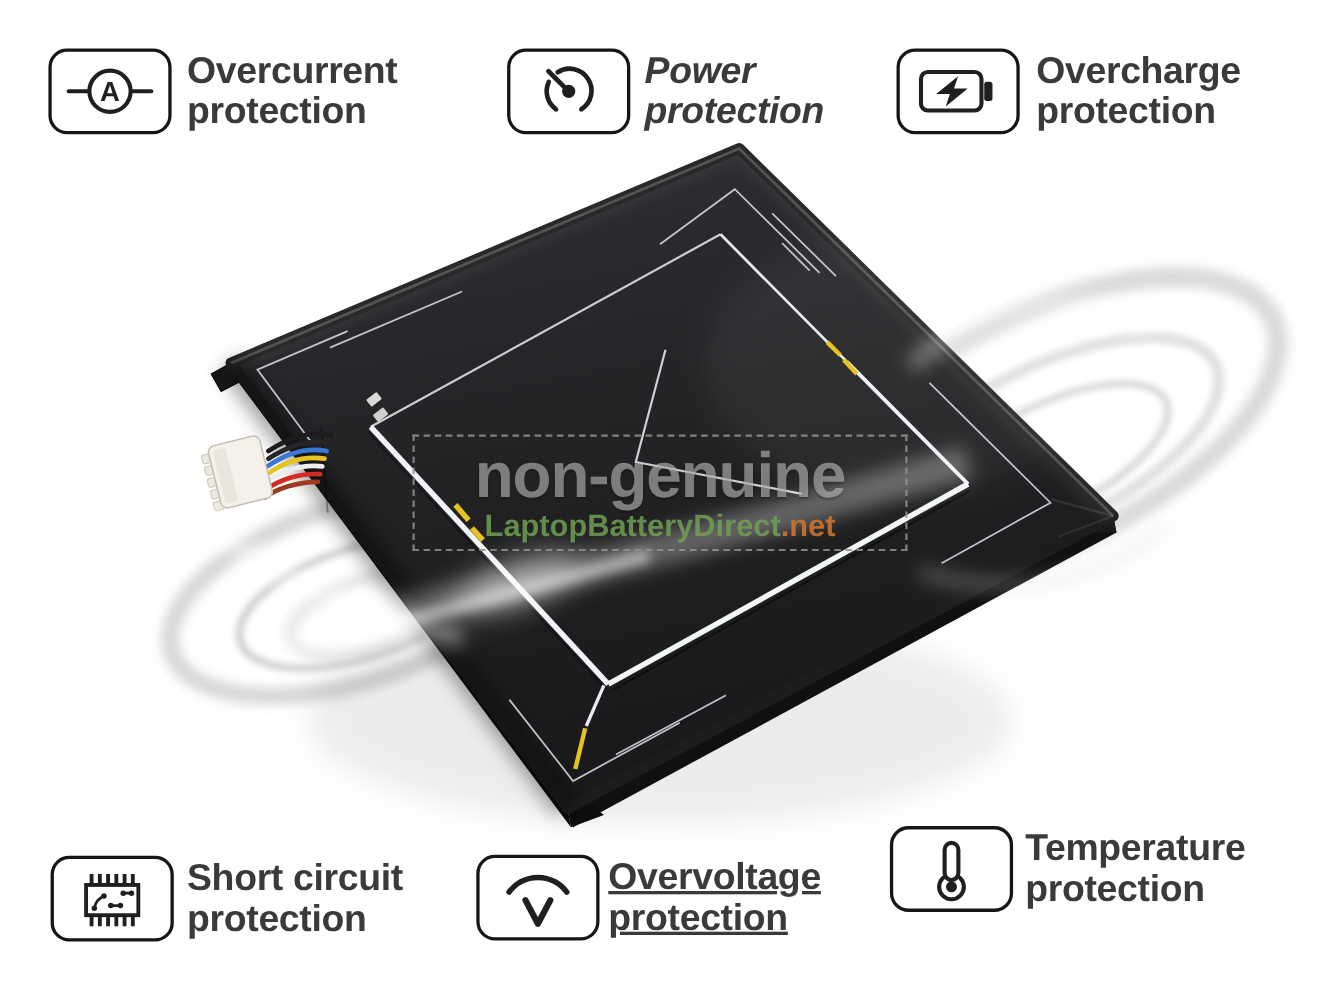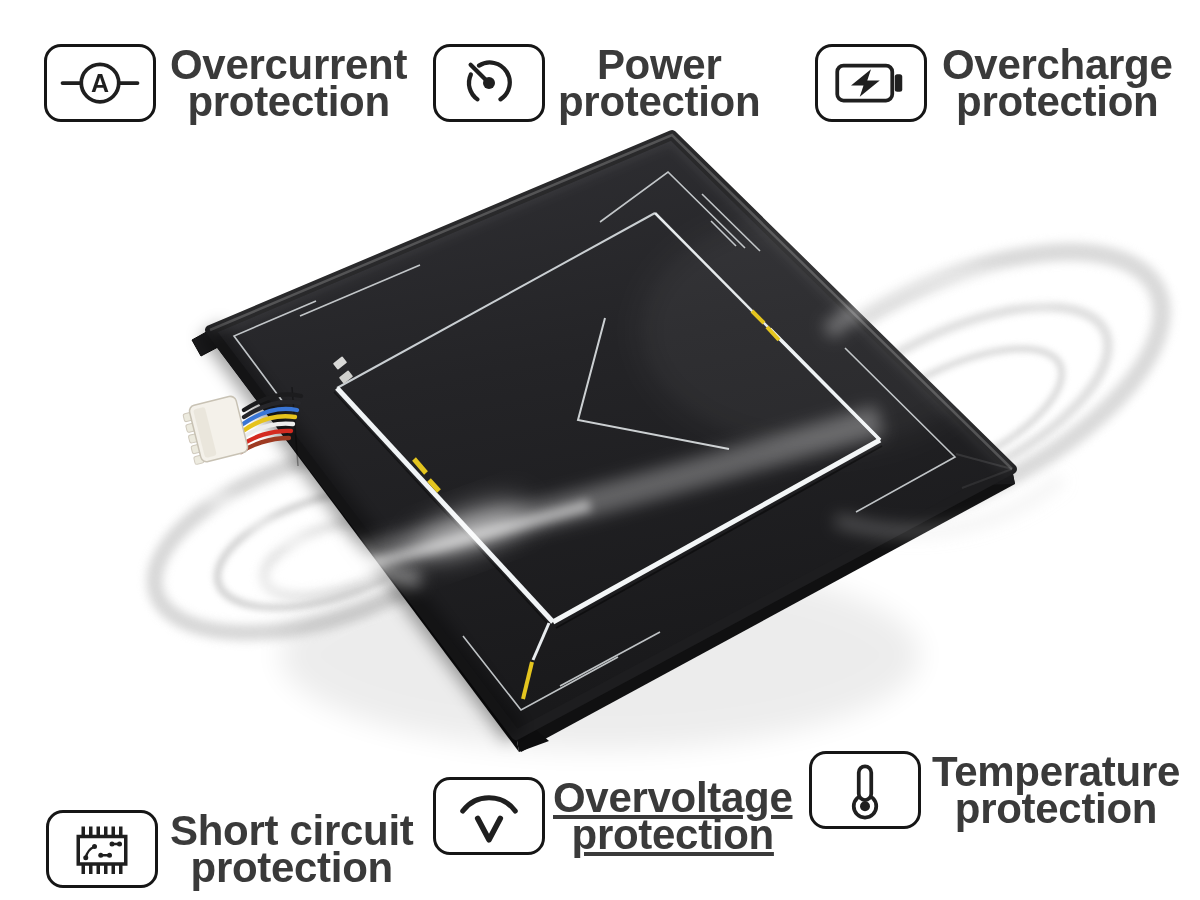--- a/index.html
+++ b/index.html
@@ -8,28 +8,28 @@
     font-family:"Liberation Sans",sans-serif;
   }
   
   .feature{position:absolute;display:flex;align-items:flex-start;}
   .icon-box{
     width:112px;height:78px;box-sizing:border-box;flex:0 0 112px;
     border:3px solid #161616;border-radius:17px;background:#ffffff;
     display:flex;align-items:center;justify-content:center;
   }
   .label{
-    margin-top:2px;font-size:42px;font-weight:700;line-height:37px;
-    color:#3a3a3a;letter-spacing:-0.3px;white-space:nowrap;text-align:center;
+    margin-top:2px;font-size:34px;font-weight:700;line-height:37px;
+    color:#3a3a3a;letter-spacing:-0.3px;white-space:nowrap;
   }
   .label span{display:block;}
   .f1{left:44px;top:44px;}  .f1 .label{margin-left:14px;}
-  .f2{left:433px;top:44px;} .f2 .label{margin-left:13px;}
+  .f2{left:461px;top:44px;font-style:italic;} .f2 .label{margin-left:13px;}
   .f3{left:815px;top:44px;} .f3 .label{margin-left:15px;}
-  .f4{left:46px;top:810px;} .f4 .label{margin-left:12px;}
+  .f4{left:46px;top:778px;} .f4 .label{margin-left:12px;}
   .f5{left:433px;top:777px;}.f5 .label{margin-left:8px;text-decoration:underline;}
   .f6{left:809px;top:751px;}.f6 .label{margin-left:11px;}
   .icon-box svg{display:block;}
   
   .photo{position:absolute;left:0;top:0;z-index:1;}
   
   .watermark{
     position:absolute;left:375px;top:395px;width:450px;height:106px;z-index:5;
     border:2px dashed rgba(145,145,145,.85);box-sizing:border-box;
     display:flex;flex-direction:column;align-items:center;justify-content:center;
@@ -166,20 +166,24 @@
     <g fill="none">
       <path d="M250,590 C340,560 420,545 520,520 C640,490 760,455 880,420" stroke="rgba(255,255,255,0.30)" stroke-width="30" filter="url(#b8)"></path>
       <path d="M330,575 C420,550 500,530 590,505" stroke="rgba(255,255,255,0.5)" stroke-width="12" filter="url(#b5)"></path>
       <path d="M180,470 C240,520 320,560 420,580" stroke="rgba(255,255,255,0.45)" stroke-width="18" filter="url(#b8)"></path>
       <ellipse cx="470" cy="530" rx="60" ry="20" fill="rgba(255,255,255,0.45)" filter="url(#b14)" transform="rotate(-20 470 530)"></ellipse>
       <path d="M828,332 C900,272 985,258 1048,302" stroke="rgba(255,255,255,0.35)" stroke-width="16" filter="url(#b8)"></path>
       <path d="M836,520 C920,545 1000,530 1062,478" stroke="rgba(215,215,215,0.3)" stroke-width="12" filter="url(#b8)"></path>
     </g>
   </svg>
 
+  <div class="watermark">
+    <div class="wm-title">non-genuine</div>
+    <div class="wm-site"><span class="wm-main">LaptopBatteryDirect</span><span class="wm-tld">.net</span></div>
+  </div>
 
   <div class="feature f1">
     <div class="icon-box">
       <svg width="80" height="60" viewBox="0 0 64 48">
         <g fill="none" stroke="#1f1f1f" stroke-width="3" stroke-linecap="round">
           <circle cx="32" cy="24" r="15"></circle>
           <path d="M2,24 L16,24"></path>
             <path d="M48,24 L62,24"></path>
         </g>
         <text x="32" y="31" text-anchor="middle" font-family="Liberation Sans, sans-serif" font-size="20" font-weight="bold" fill="#1f1f1f">A</text>

